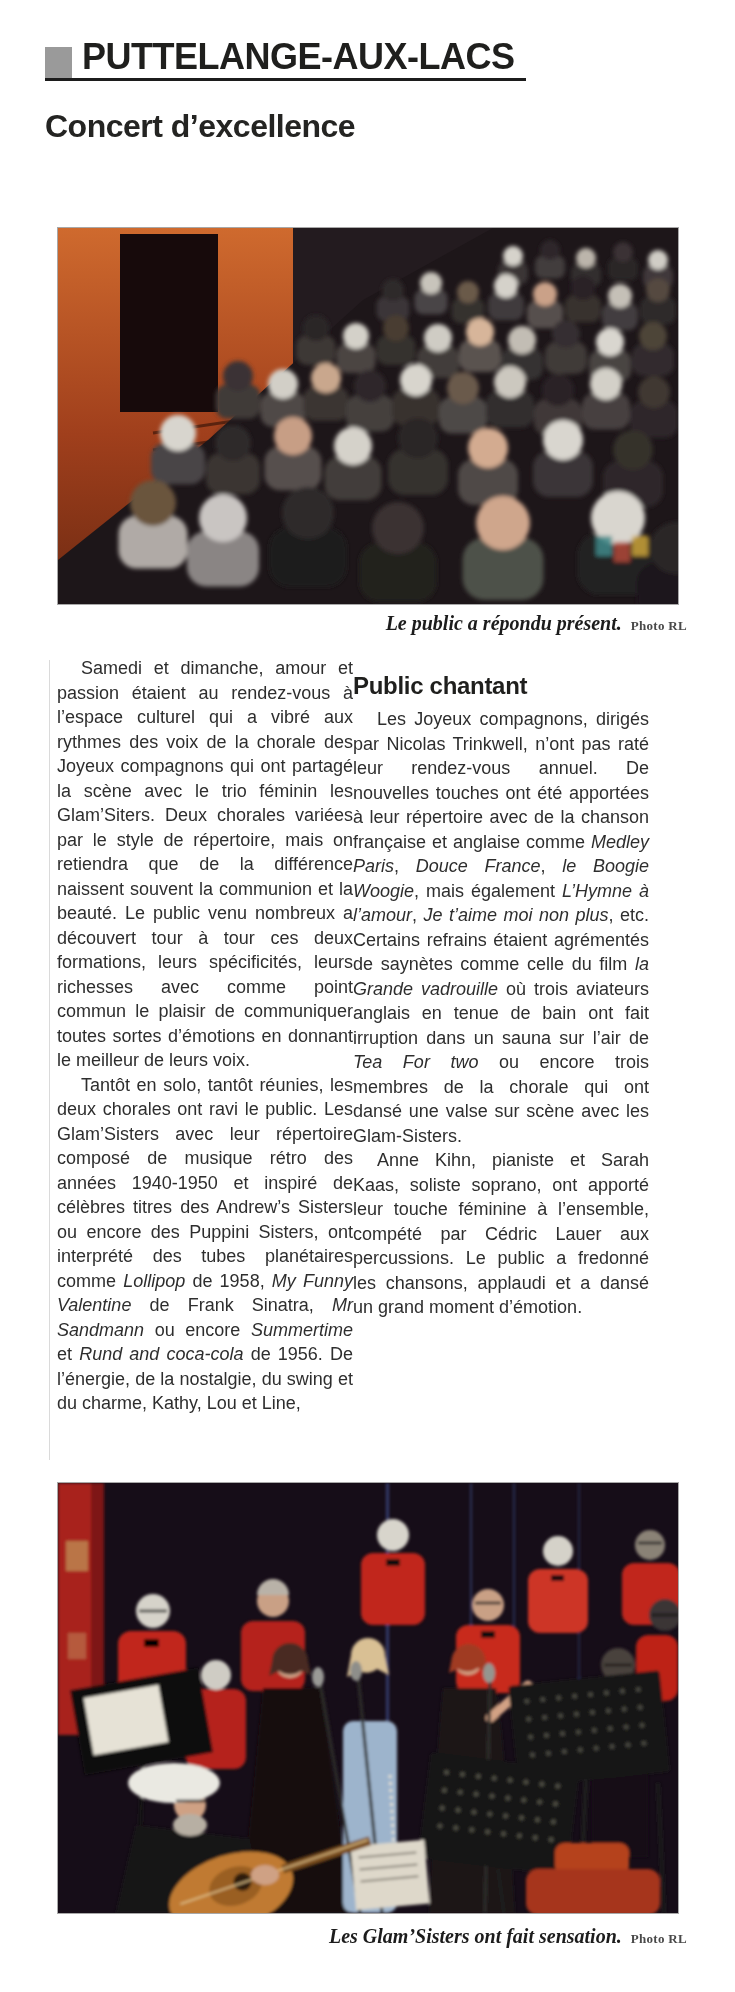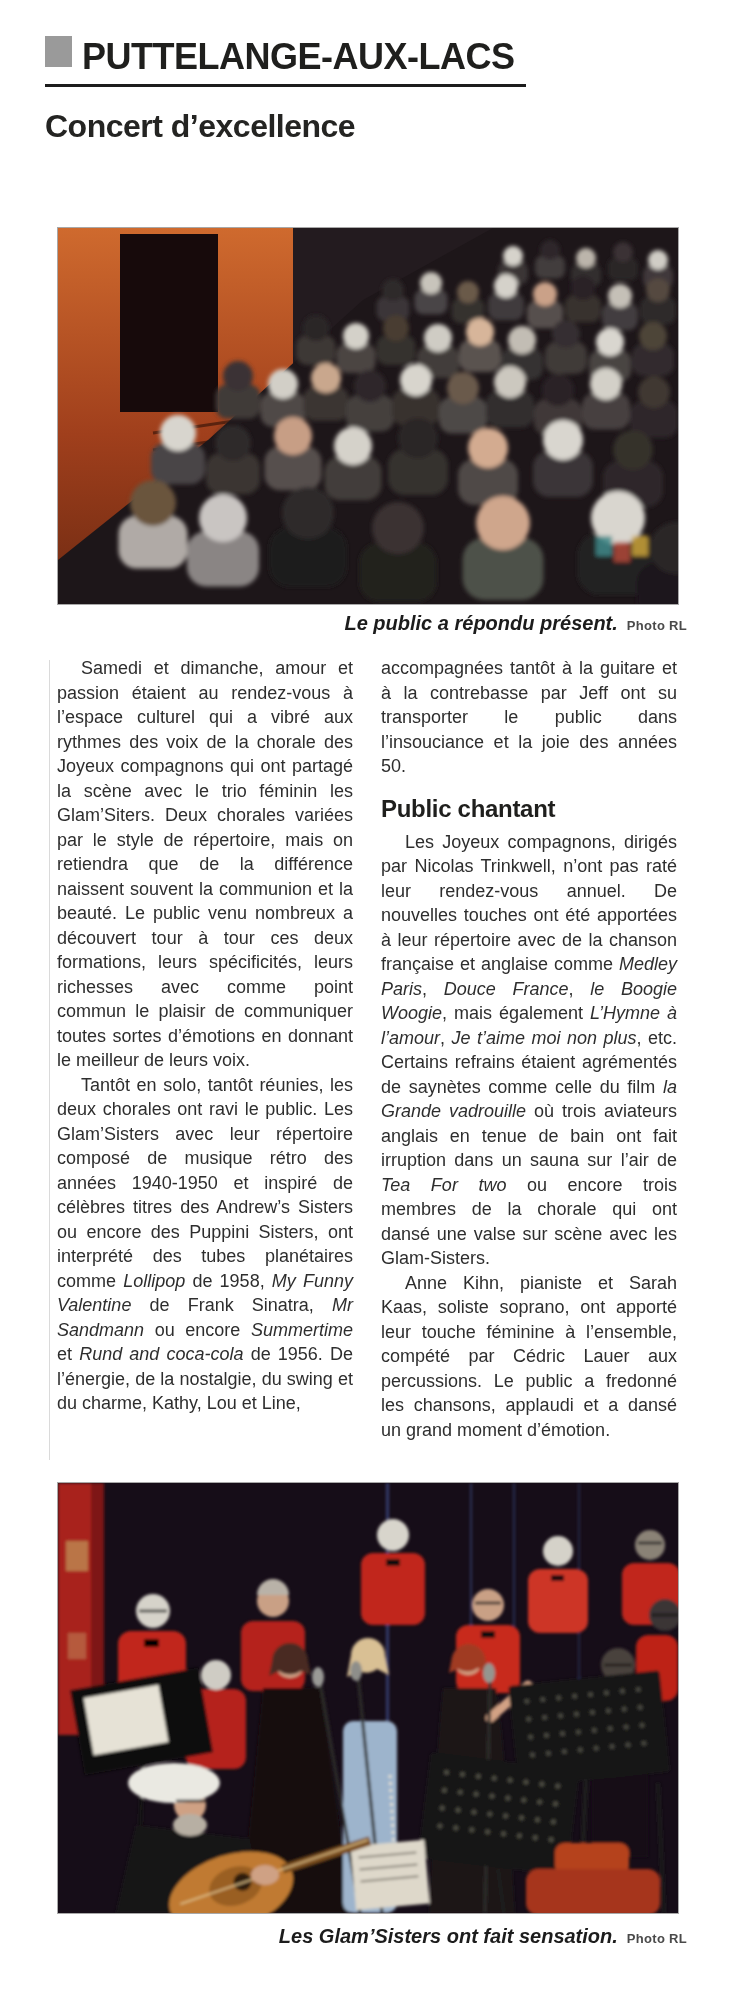--- a/index.html
+++ b/index.html
@@ -1,43 +1,43 @@
 <!DOCTYPE html>
 <html><head>
 <meta charset="utf-8">
 <style>
   html,body{margin:0;padding:0;background:#ffffff;}
   #page{position:relative;width:735px;height:1992px;background:#ffffff;overflow:hidden;
         font-family:"Liberation Sans", sans-serif;color:#2e2e2e;}
 
   
-  #kicker{position:absolute;left:45px;top:36px;display:flex;align-items:flex-start;
-          border-bottom:3px solid #1c1c1c;padding-bottom:6px;padding-right:12px;width:fit-content;}
+  #kicker{position:absolute;left:45px;top:36px;display:flex;align-items:flex-end;
+          border-bottom:3px solid #1c1c1c;padding-right:12px;width:fit-content;}
   #kicker .sq{width:27px;height:31px;background:#9a9a9a;margin-right:10px;flex:0 0 auto;}
   #kicker .lbl{font-size:36px;font-weight:700;color:#1f1f1d;letter-spacing:-0.5px;white-space:nowrap;}
 
   
   #headline{position:absolute;left:45px;top:86px;font-size:32px;font-weight:700;
             color:#242422;line-height:1.2;letter-spacing:-0.5px;}
 
   
   .photo{position:absolute;left:57px;width:620px;border:1px solid #a8a8a8;background:#1b1418;box-sizing:content-box;}
   #photo-top{top:227px;height:376px;}
   #photo-bottom{top:1482px;height:430px;}
   .photo svg{display:block;width:100%;height:100%;}
 
   
-  .caption{position:absolute;right:48px;white-space:nowrap;}
+  .caption{position:absolute;right:48px;white-space:nowrap;font-family:Liberation Serif, serif;}
   #caption-top{top:612px;}
   #caption-bottom{top:1925px;}
   .caption .cap{font-size:20px;font-weight:700;font-style:italic;color:#1c1c1c;}
   .caption .credit{font-size:13px;font-weight:600;color:#4a4a4a;margin-left:9px;letter-spacing:0.3px;}
 
   
-  #article{position:absolute;left:57px;top:656px;width:620px;display:flex;gap:28px;}
+  #article{position:absolute;left:57px;top:656px;width:620px;display:flex;}
   .col{width:296px;}
   .col p{margin:0;font-size:18px;line-height:24.5px;text-align:justify;text-indent:24px;color:#2e2e2e;}
   .col p.noindent{text-indent:0;}
   .col p .it{font-style:italic;}
   .col h2{margin:16px 0 7px 0;font-size:24px;font-weight:700;color:#1f1f1d;letter-spacing:-0.3px;}
 
   #left-rule{position:absolute;left:49px;top:660px;width:1px;height:800px;background:#dadada;}
 </style>
 </head>
 <body>
@@ -178,21 +178,20 @@
   </div>
 
   <div id="left-rule"></div>
 
   <div id="article">
     <div class="col">
         <p><span>Samedi et dimanche, amour et passion étaient au rendez-vous à l’espace culturel qui a vibré aux rythmes des voix de la chorale des Joyeux compagnons qui ont partagé la scène avec le trio féminin les Glam’Siters. Deux chorales variées par le style de répertoire, mais on retiendra que de la différence naissent souvent la communion et la beauté. Le public venu nombreux a découvert tour à tour ces deux formations, leurs spécificités, leurs richesses avec comme point commun le plaisir de communiquer toutes sortes d’émotions en donnant le meilleur de leurs voix.</span></p>
         <p><span>Tantôt en solo, tantôt réunies, les deux chorales ont ravi le public. Les Glam’Sisters avec leur répertoire composé de musique rétro des années 1940-1950 et inspiré de célèbres titres des Andrew’s Sisters ou encore des Puppini Sisters, ont interprété des tubes planétaires comme </span><span class="it">Lollipop</span><span> de 1958, </span><span class="it">My Funny Valentine</span><span> de Frank Sinatra, </span><span class="it">Mr Sandmann</span><span> ou encore </span><span class="it">Summertime</span><span> et </span><span class="it">Rund and coca-cola</span><span> de 1956. De l’énergie, de la nostalgie, du swing et du charme, Kathy, Lou et Line,</span></p>
       </div>
     <div class="col">
-        <p class="noindent"><span>accompagnées tantôt à la guitare et à la contrebasse par Jeff ont su transporter le public dans l’insouciance et la joie des années 50.</span></p>
         <h2>Public chantant</h2>
         <p><span>Les Joyeux compagnons, dirigés par Nicolas Trinkwell, n’ont pas raté leur rendez-vous annuel. De nouvelles touches ont été apportées à leur répertoire avec de la chanson française et anglaise comme </span><span class="it">Medley Paris</span><span>, </span><span class="it">Douce France</span><span>, </span><span class="it">le Boogie Woogie</span><span>, mais également </span><span class="it">L’Hymne à l’amour</span><span>, </span><span class="it">Je t’aime moi non plus</span><span>, etc. Certains refrains étaient agrémentés de saynètes comme celle du film </span><span class="it">la Grande vadrouille</span><span> où trois aviateurs anglais en tenue de bain ont fait irruption dans un sauna sur l’air de </span><span class="it">Tea For two</span><span> ou encore trois membres de la chorale qui ont dansé une valse sur scène avec les Glam-Sisters.</span></p>
         <p><span>Anne Kihn, pianiste et Sarah Kaas, soliste soprano, ont apporté leur touche féminine à l’ensemble, compété par Cédric Lauer aux percussions. Le public a fredonné les chansons, applaudi et a dansé un grand moment d’émotion.</span></p>
       </div>
   </div>
 
   <div class="photo" id="photo-bottom">
     <svg viewBox="0 0 620 430" preserveAspectRatio="none">
       <defs>
           <filter id="b2" x="-10%" y="-10%" width="120%" height="120%">

